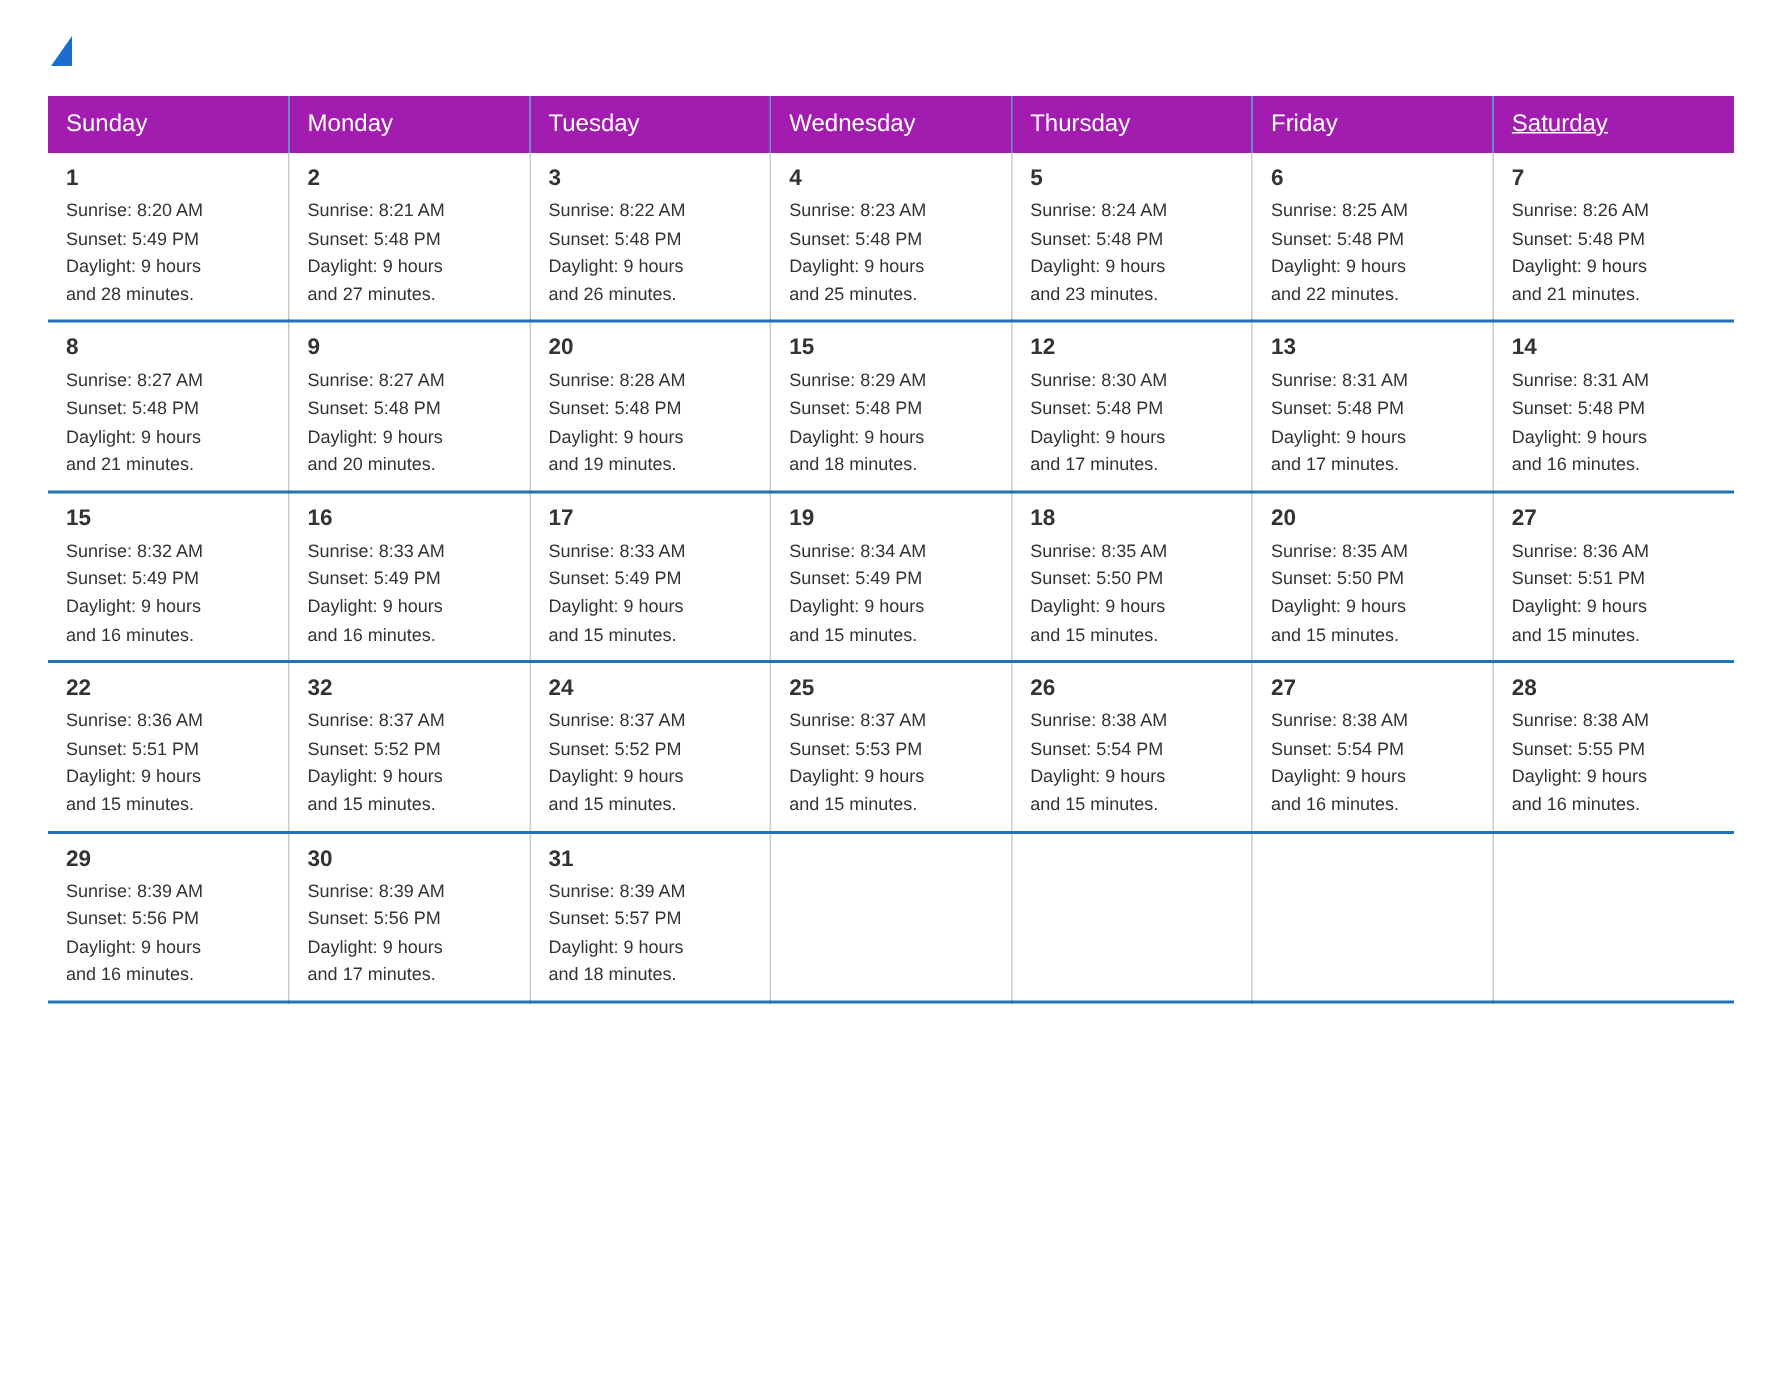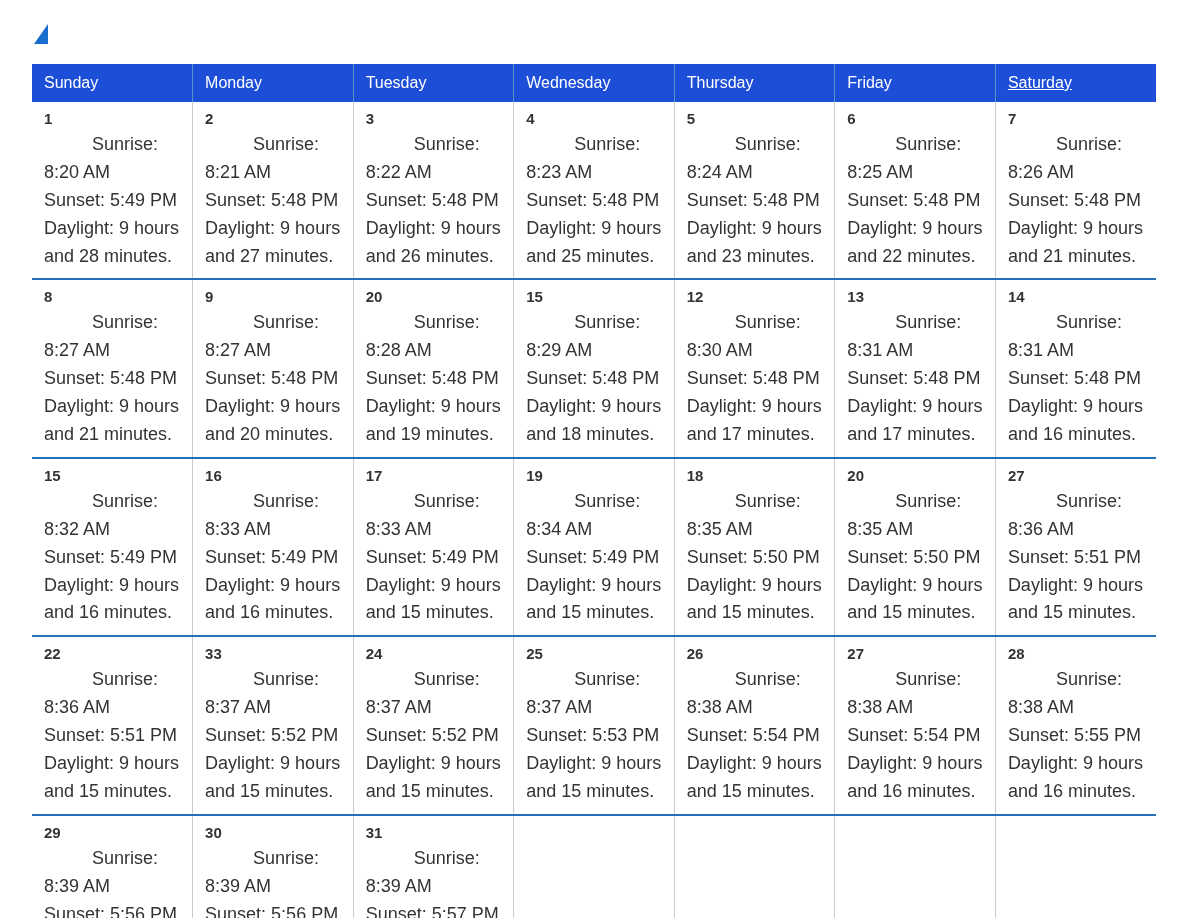--- a/index.html
+++ b/index.html
@@ -56,21 +56,21 @@
     .location-title {
       font-size: 20px;
       color: #333;
       margin-top: 4px;
     }
     table {
       width: 100%;
       border-collapse: collapse;
     }
     thead tr {
-      background-color: #1d4ed8;
+      background-color: #a21caf;
     }
     thead th {
       color: #fff;
       font-size: 16px;
       font-weight: normal;
       padding: 10px 12px;
       text-align: left;
       border-right: 1px solid #5599cc;
     }
     thead th:last-child {
@@ -92,24 +92,23 @@
     tbody td:last-child {
       border-right: none;
     }
     .day-number {
       font-size: 15px;
       font-weight: bold;
       display: block;
       margin-bottom: 4px;
     }
     .day-info {
-      font-size: 18px;
+      font-size: 12px;
       line-height: 1.55;
       color: #333;
-      margin-left: 48px;
     }
     .empty-cell {
       background: #fff;
     }
   </style>
 </head>
 <body>
 
 <div class="header-area">
   <div class="logo-container">
@@ -231,21 +230,21 @@
           <span class="day-number">27</span>
           <span class="day-info">Sunrise: 8:36 AM<br>Sunset: 5:51 PM<br>Daylight: 9 hours<br>and 15 minutes.</span>
         </td>
       </tr>
       <tr>
         <td>
           <span class="day-number">22</span>
           <span class="day-info">Sunrise: 8:36 AM<br>Sunset: 5:51 PM<br>Daylight: 9 hours<br>and 15 minutes.</span>
         </td>
         <td>
-          <span class="day-number">33</span>
+          <span class="day-number">32</span>
           <span class="day-info">Sunrise: 8:37 AM<br>Sunset: 5:52 PM<br>Daylight: 9 hours<br>and 15 minutes.</span>
         </td>
         <td>
           <span class="day-number">24</span>
           <span class="day-info">Sunrise: 8:37 AM<br>Sunset: 5:52 PM<br>Daylight: 9 hours<br>and 15 minutes.</span>
         </td>
         <td>
           <span class="day-number">25</span>
           <span class="day-info">Sunrise: 8:37 AM<br>Sunset: 5:53 PM<br>Daylight: 9 hours<br>and 15 minutes.</span>
         </td>

